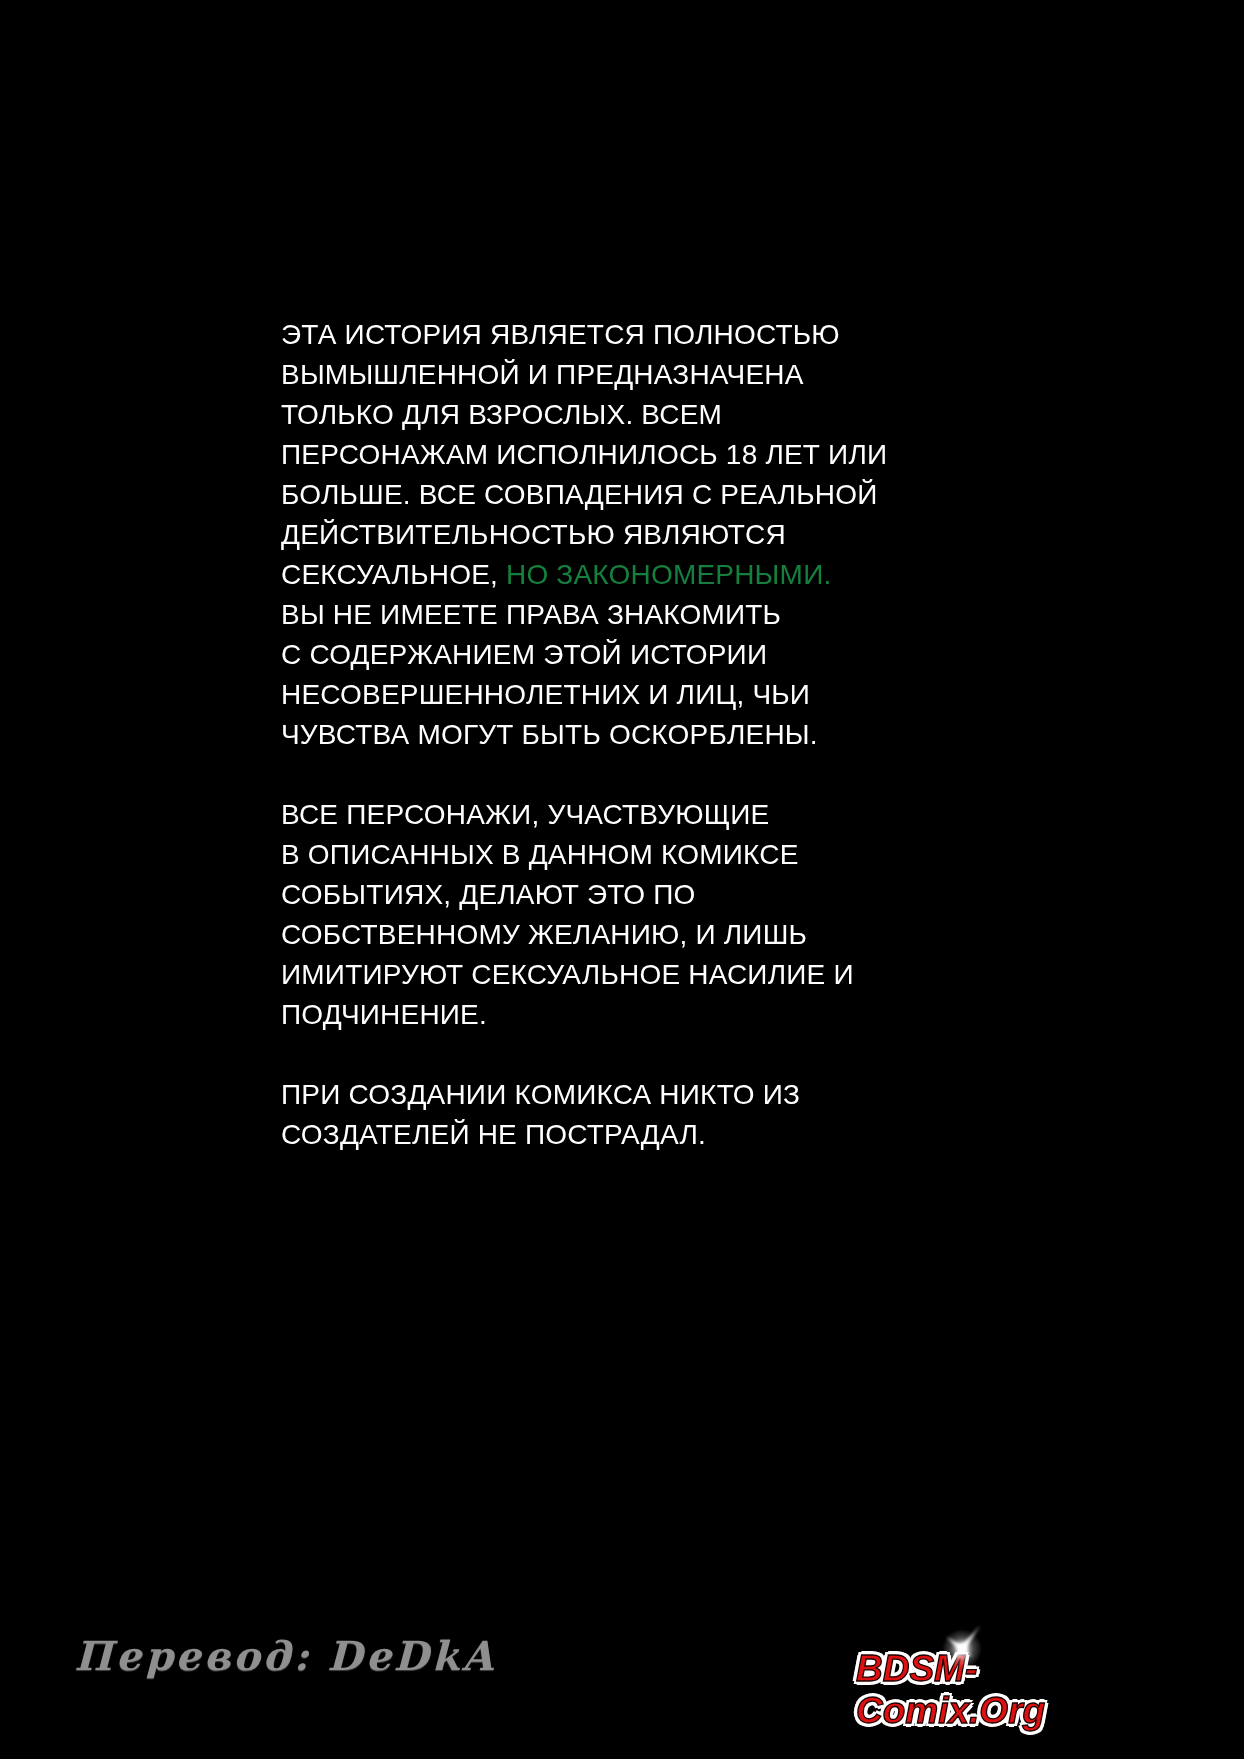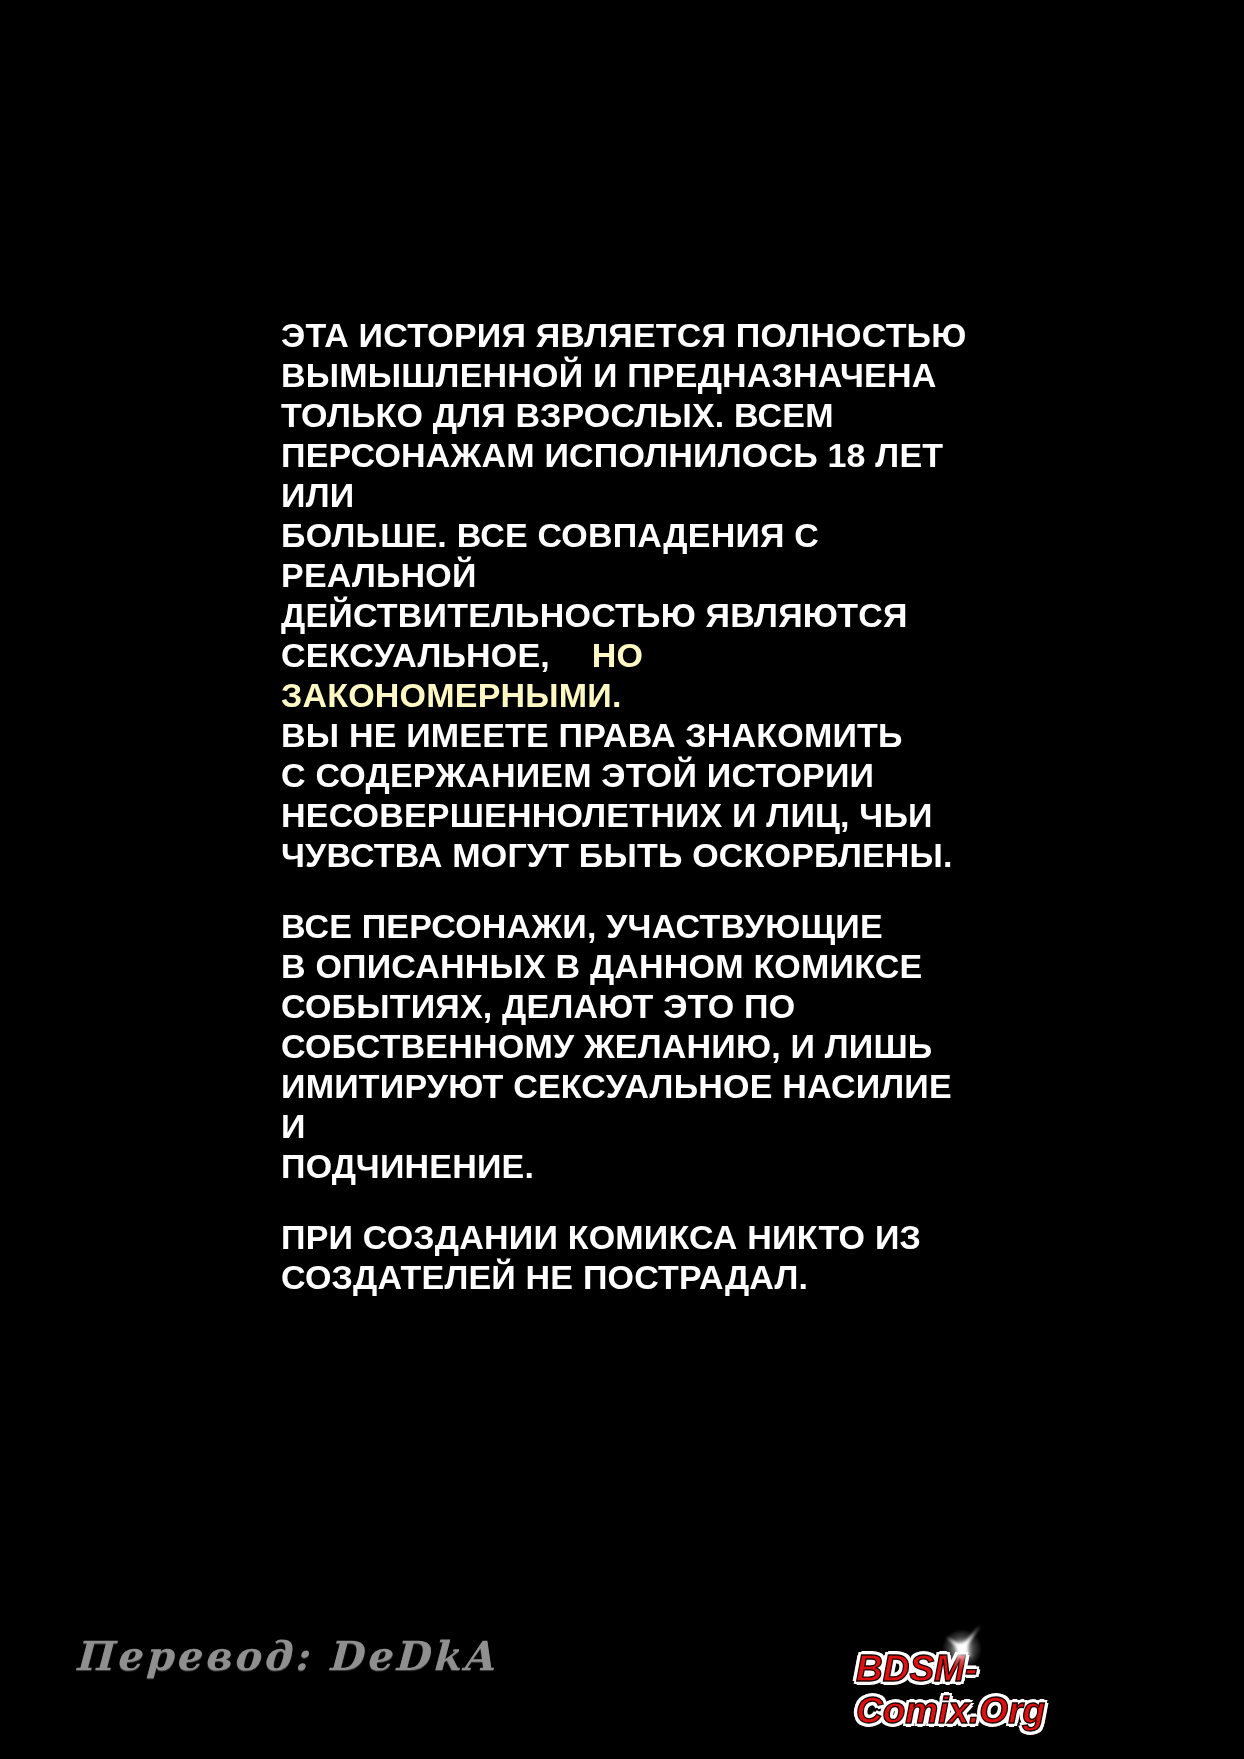--- a/index.html
+++ b/index.html
@@ -14,38 +14,37 @@
     background: #000000;
     overflow: hidden;
     font-family: "Liberation Sans", sans-serif;
   }
   .text-block {
     position: absolute;
     left: 281px;
     top: 315px;
     width: 690px;
     color: #ffffff;
-    font-size: 34px;
-    font-weight: bold;
+    font-size: 28px;
+    font-weight: normal;
     line-height: 40px;
     letter-spacing: 0.2px;
   }
   .para {
     white-space: pre-line;
     margin: 0 0 0 0;
   }
   .para-gap {
-    margin-top: 31px;
+    margin-top: 40px;
   }
   .mixed-line {
     line-height: 40px;
   }
   .muted {
-    color: #fef9c3;
-    margin-left: 32px;
+    color: #15803d;
   }
   .signature {
     position: absolute;
     left: 78px;
     top: 1632px;
     font-family: "DejaVu Serif", serif;
     font-style: italic;
     font-weight: bold;
     font-size: 40px;
     letter-spacing: 3px;

